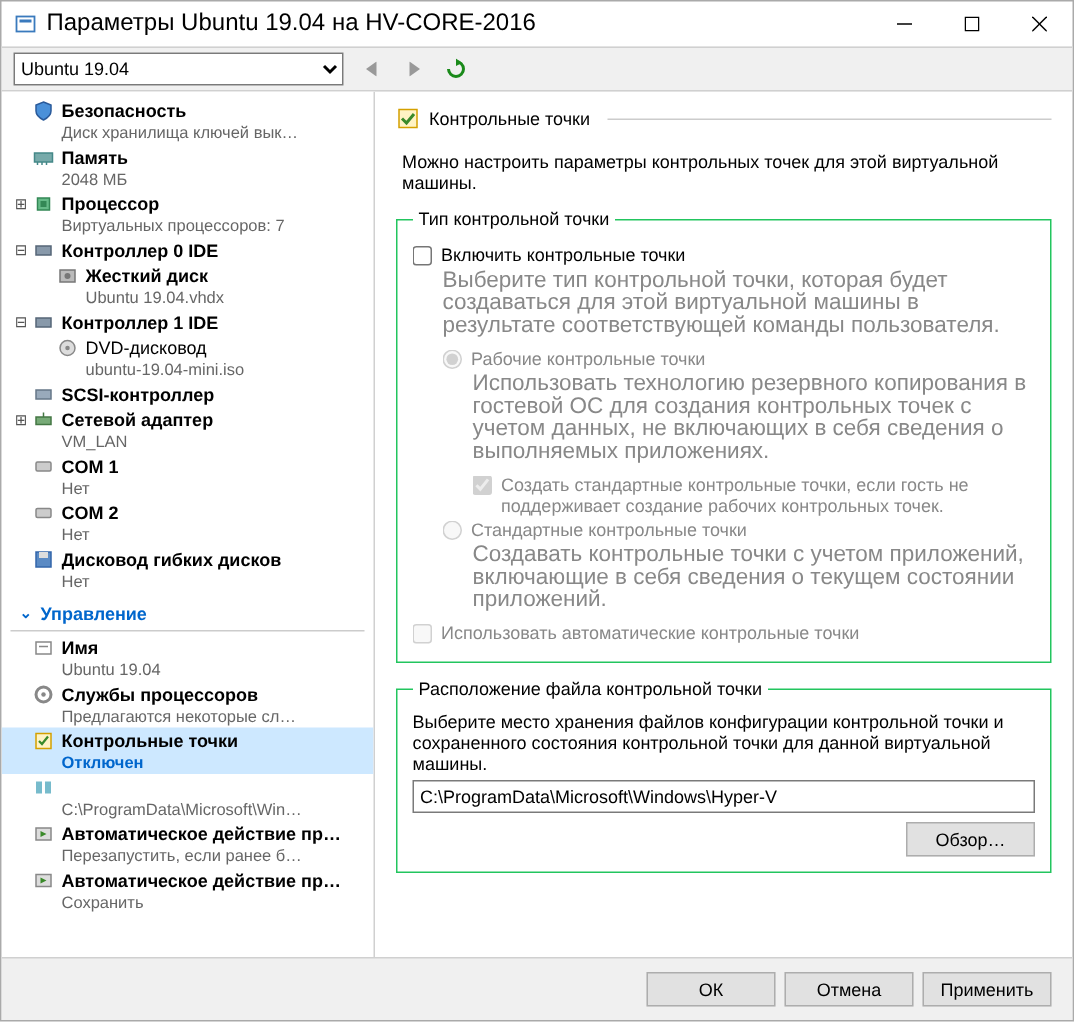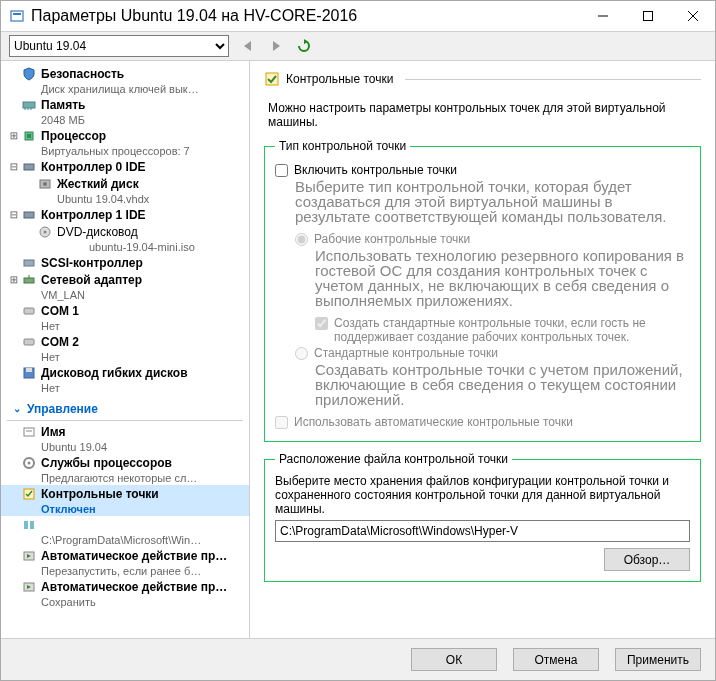--- a/index.html
+++ b/index.html
@@ -35,21 +35,21 @@
 fieldset legend { padding: 0 4px; color:#000;}
 .chk-row { display:flex; align-items:flex-start; gap:6px; margin:2px 0;}
 .chk-row input[type=checkbox], .chk-row input[type=radio] { margin-top:1px; }
 .chk-row label { color:#000; }
 .chk-row.disabled label, .chk-row.disabled .subtext, .disabled-text { color:#888; }
 .subtext { margin:2px 0 8px 20px; color:#888; font-size:15px; line-height:15px;}
 .subblock { margin-left: 20px;}
 .path-input { width:100%; height:22px; border:1px solid #7a7a7a; padding:2px 4px; margin-top:4px; background:#fff;}
 .browse-row { display:flex; justify-content:flex-end; margin-top:6px;}
 .btn { min-width:86px; height:23px; border:1px solid #adadad; background:#e1e1e1; padding:0 10px; cursor:default;}
-.footer { height:42px; border-top:1px solid #d0d0d0; display:flex; align-items:center; justify-content:flex-end; gap:16px; padding-right:14px; background:#f0f0f0;}
+.footer { height:42px; border-top:1px solid #d0d0d0; display:flex; align-items:center; justify-content:flex-end; gap:6px; padding-right:14px; background:#f0f0f0;}
 .footer .btn { min-width:86px; }
 
 svg { display:block; }
 </style>
 </head>
 <body>
 
 <div class="titlebar">
   <span class="ticon">
     <svg width="14" height="14">
@@ -179,21 +179,21 @@
         <div class="ti-row indent1">
           <span class="exp"></span>
           <span class="icon">
             <svg width="14" height="14">
               <circle cx="7" cy="7" r="5" fill="#ddd" stroke="#888"></circle>
               <circle cx="7" cy="7" r="1.5" fill="#888"></circle>
             </svg>
           </span>
           <span class="label">DVD-дисковод</span>
         </div>
-        <div class="ti-sub" style="padding-left:88px;">ubuntu-19.04-mini.iso</div>
+        <div class="ti-sub" style="padding-left:56px;">ubuntu-19.04-mini.iso</div>
       </div>
       <div class="tree-item">
         <div class="ti-row bold">
           <span class="exp"></span>
           <span class="icon">
             <svg width="14" height="14">
               <rect x="2" y="4" width="10" height="6" fill="#9ab" stroke="#678"></rect>
             </svg>
           </span>
           <span class="label">SCSI-контроллер</span>

